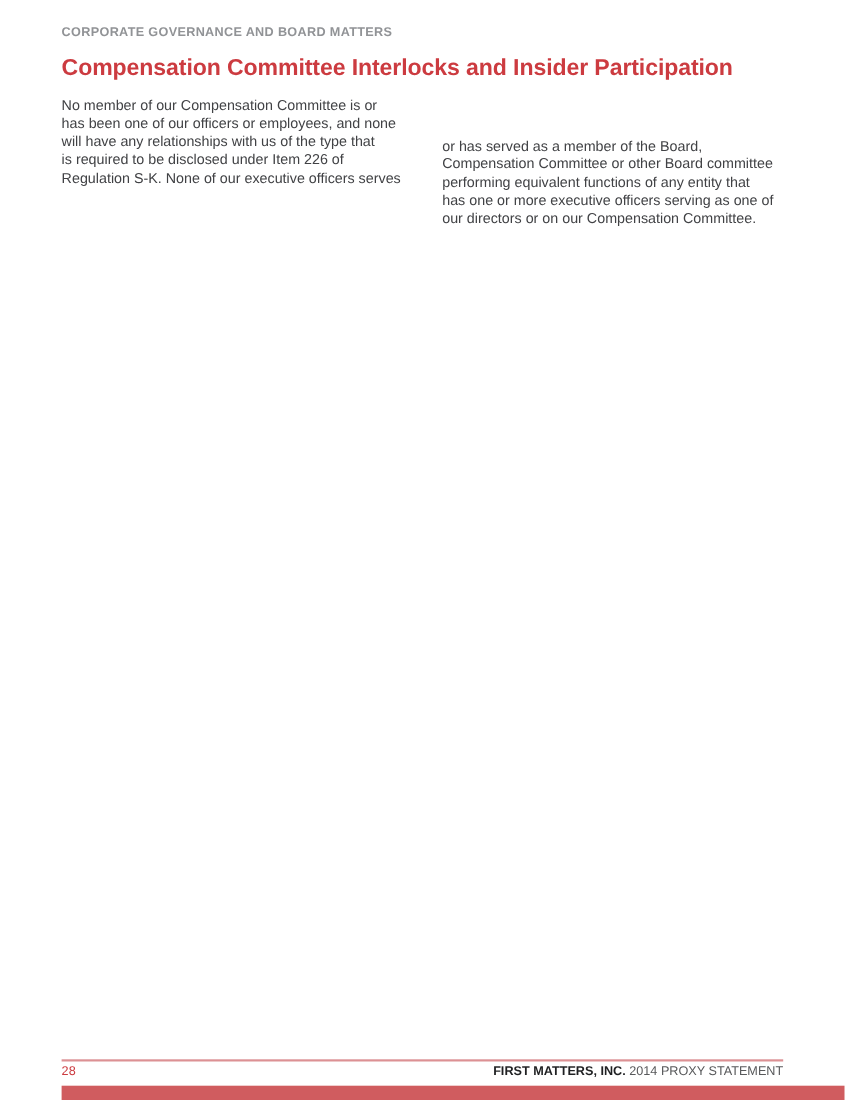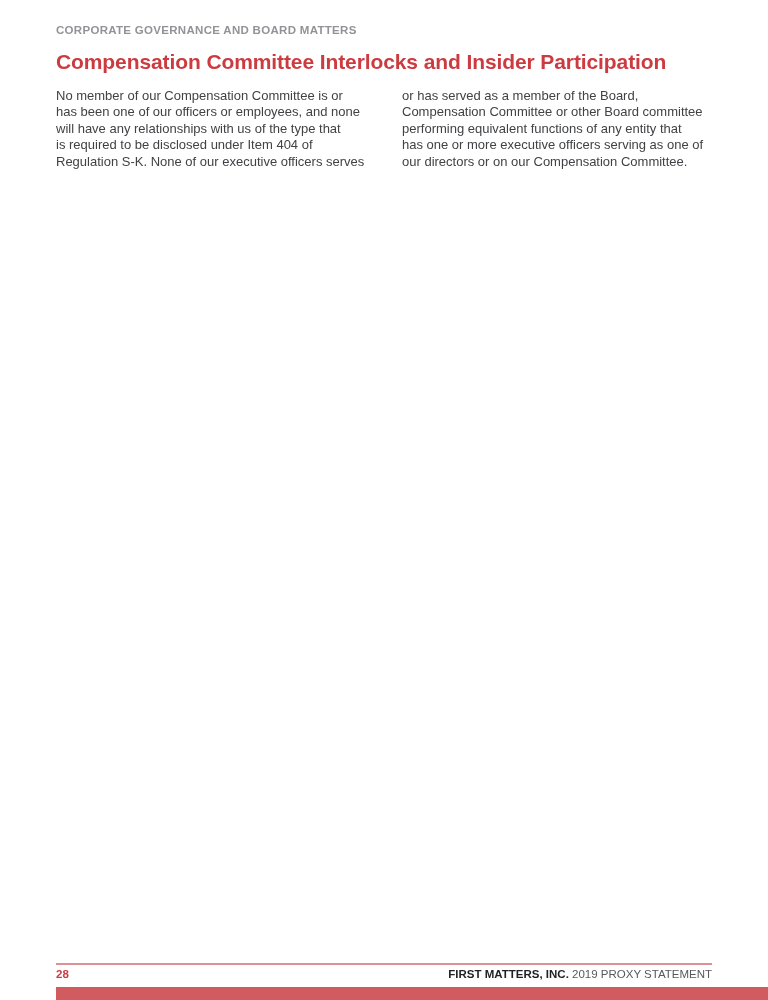--- a/index.html
+++ b/index.html
@@ -38,41 +38,41 @@
     display: flex;
     gap: 26px;
   }
   .col {
     width: 320px;
     font-size: 13px;
     line-height: 16.4px;
     color: var(--body-text, #414245);
     white-space: pre-line;
   }
-  .col.right { width: 314px; }
+  .col.right { width: 314px; margin-top: 37px; }
   .footer-rule {
     position: absolute;
     left: 56px;
     top: 963px;
     width: 656px;
     height: 2px;
     background: var(--footer-rule, #dc9194);
   }
   .footer {
     position: absolute;
     left: 56px;
     top: 968px;
     width: 656px;
     display: flex;
     justify-content: space-between;
     align-items: baseline;
     font-size: 11.5px;
   }
   .page-number {
-    font-weight: bold;
+    font-weight: normal;
     color: var(--accent-red, #cc3b40);
   }
   .footer-right {
     color: #58595b;
     white-space: nowrap;
   }
   .footer-company {
     font-weight: bold;
     color: #1f2022;
   }
@@ -92,33 +92,33 @@
 <div class="page">
 
   <div class="eyebrow">CORPORATE GOVERNANCE AND BOARD MATTERS</div>
 
   <h1 class="title">Compensation Committee Interlocks and Insider Participation</h1>
 
   <div class="body-columns">
     <div class="col left">No member of our Compensation Committee is or
 has been one of our officers or employees, and none
 will have any relationships with us of the type that
-is required to be disclosed under Item 404 of
+is required to be disclosed under Item 226 of
 Regulation S-K. None of our executive officers serves</div>
     <div class="col right">or has served as a member of the Board,
 Compensation Committee or other Board committee
 performing equivalent functions of any entity that
 has one or more executive officers serving as one of
 our directors or on our Compensation Committee.</div>
   </div>
 
   <div class="footer-rule"></div>
 
   <div class="footer">
     <span class="page-number">28</span>
     <span class="footer-right">
-      <span class="footer-company">FIRST MATTERS, INC.</span><span class="footer-doc"> 2019 PROXY STATEMENT</span>
+      <span class="footer-company">FIRST MATTERS, INC.</span><span class="footer-doc"> 2014 PROXY STATEMENT</span>
     </span>
   </div>
 
   <div class="bottom-bar"></div>
 
 </div>
 
 </body></html>

